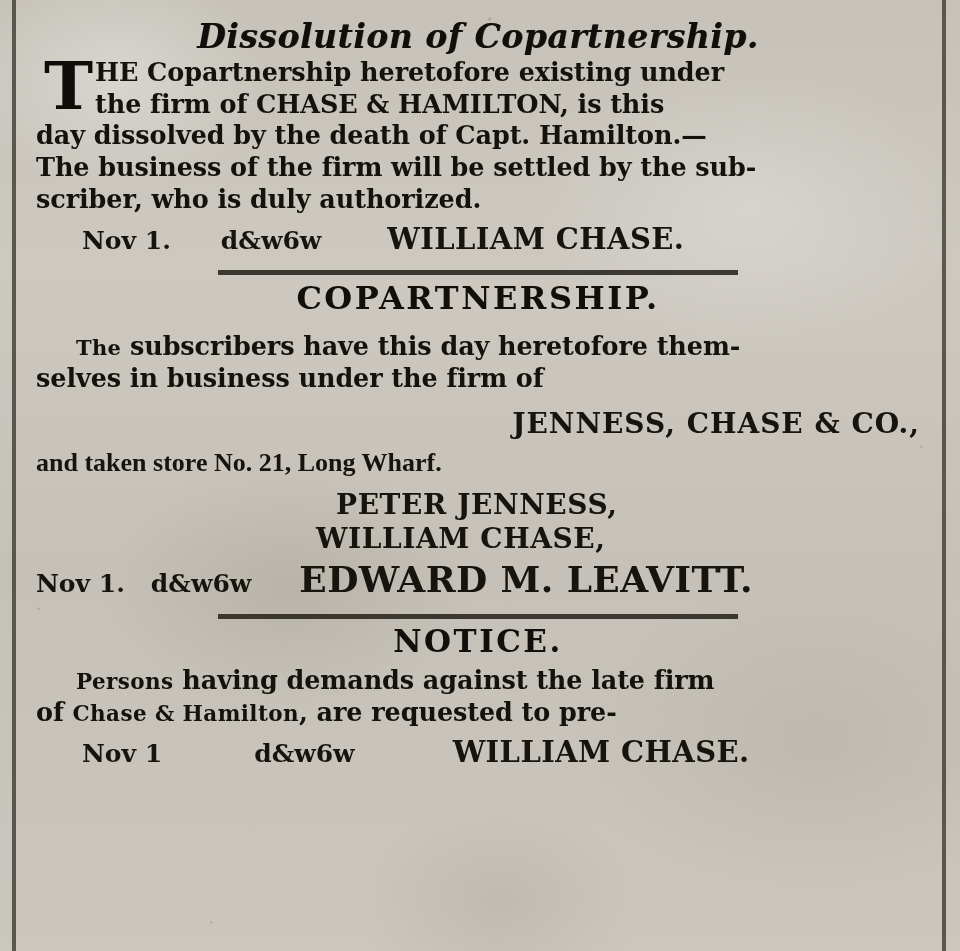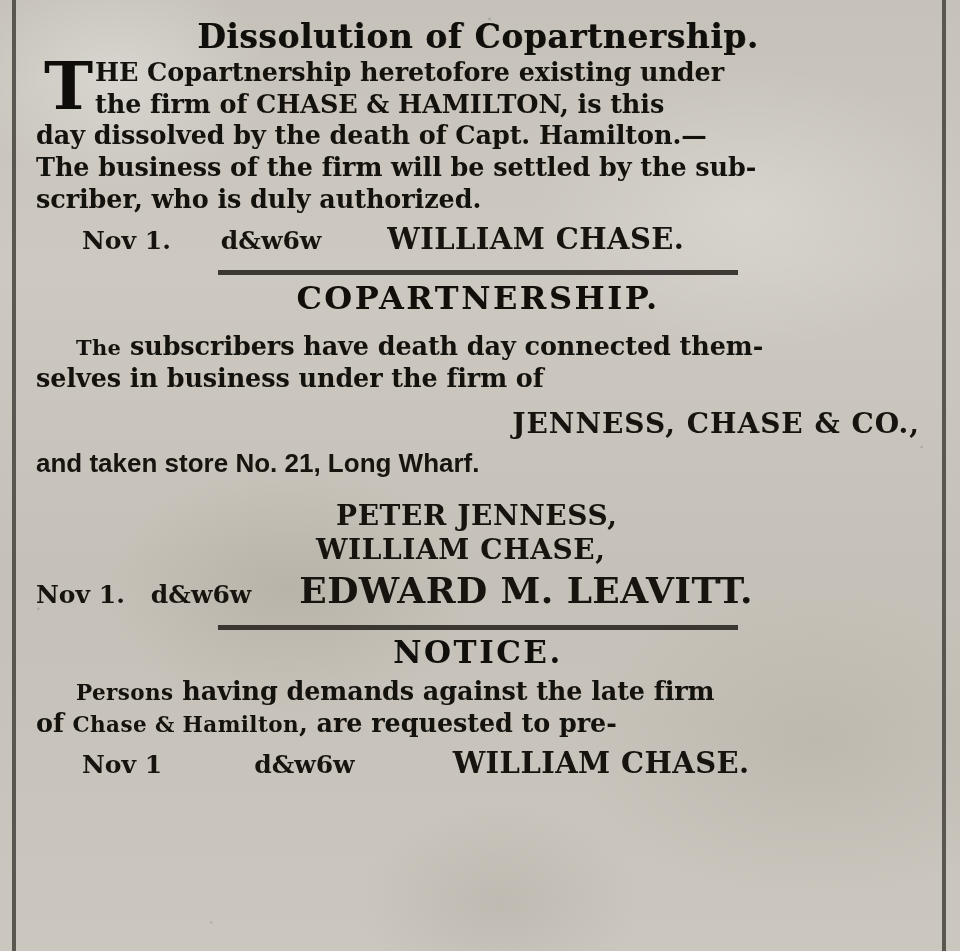--- a/index.html
+++ b/index.html
@@ -56,20 +56,21 @@
   .hdr-dissolution {
     text-align: center;
     font-family: "DejaVu Serif", serif;
     font-weight: bold;
     font-size: 33px;
     letter-spacing: 0.5px;
     line-height: 1.05;
     margin: 4px 0 2px 0;
     color: #110f0b;
     text-shadow: 0.5px 0 0 rgba(17,15,11,0.55);
+    font-style: italic;
   }
 
   .body-text {
     font-family: "DejaVu Serif", serif;
     font-size: 25.5px;
     font-weight: bold;
     line-height: 1.25;
     color: #14120d;
     letter-spacing: -0.1px;
   }
@@ -136,24 +137,24 @@
   .firmline {
     text-align: right;
     font-family: "DejaVu Serif", serif;
     font-weight: bold;
     font-size: 28px;
     letter-spacing: 1px;
     margin: 12px 0 8px 0;
   }
 
   .storeline {
-    font-family: Liberation Sans, sans-serif;
+    font-family: Liberation Serif, serif;
     font-weight: bold;
     font-size: 26px;
-    margin-bottom: 20px;
+    margin-bottom: 10px;
   }
 
   .names {
     font-family: "DejaVu Serif", serif;
     font-weight: bold;
     font-size: 28px;
     letter-spacing: 0.6px;
     line-height: 1.22;
   }
   .names .n1 { display: block; padding-left: 300px; }
@@ -243,21 +244,21 @@
       </div>
     </div>
 
     <div class="divider"></div>
 
     <div>
       <div class="hdr-copartnership">COPARTNERSHIP.</div>
 
       <div class="body-text">
         <span style="display:block; text-indent:40px;">
-          <span class="smallcap-lead">The</span><span> subscribers have death day connected them-</span>
+          <span class="smallcap-lead">The</span><span> subscribers have this day heretofore them-</span>
         </span>
         <span style="display:block;">selves in business under the firm of</span>
       </div>
 
       <div class="firmline">JENNESS, CHASE &amp; CO.,</div>
 
       <div class="storeline">and taken store No. 21, Long Wharf.</div>
 
       <div class="names">
         <span class="n1">PETER JENNESS,</span>

